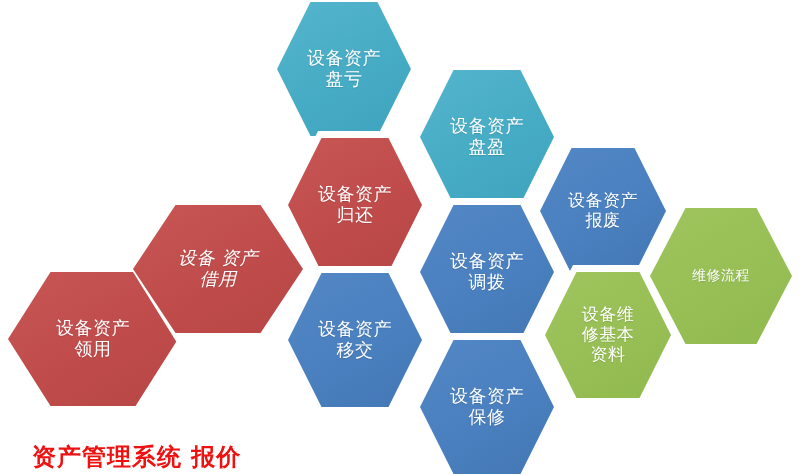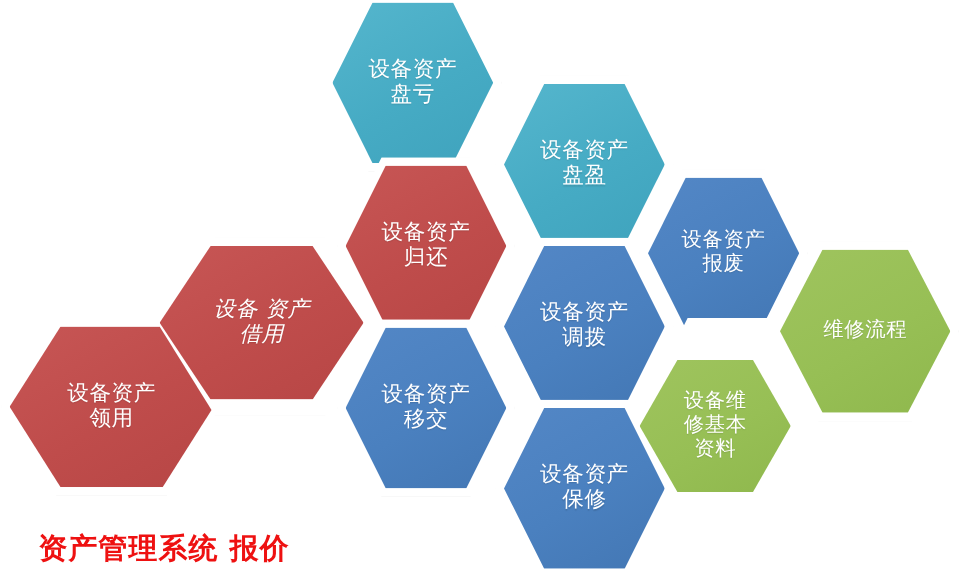--- a/index.html
+++ b/index.html
@@ -111,24 +111,24 @@
       <div class="hex c-blue" style="left: 420px; top: 340px; width: 134px; height: 134px; z-index: 18;">
         <div class="hex-label" style="font-size: 18px;">设备资产
 保修</div>
       </div>
       <div class="hex-shadow" style="left: 533px; top: 141px; width: 140px; height: 140px; z-index: 18;"></div>
       <div class="hex c-blue" style="left: 540px; top: 148px; width: 126px; height: 126px; z-index: 19;">
         <div class="hex-label" style="font-size: 17px;">设备资产
 报废</div>
       </div>
       <div class="hex-shadow" style="left: 538px; top: 265px; width: 140px; height: 140px; z-index: 19;"></div>
-      <div class="hex c-green" style="left: 533px; top: 272px; width: 126px; height: 110px; z-index: 20; margin-top: 28px;">
+      <div class="hex c-green" style="left: 545px; top: 272px; width: 126px; height: 126px; z-index: 20;">
         <div class="hex-label" style="font-size: 17px;">设备维
 修基本
 资料</div>
       </div>
       <div class="hex-shadow" style="left: 643px; top: 201px; width: 156px; height: 150px; z-index: 20;"></div>
       <div class="hex c-green" style="left: 650px; top: 208px; width: 142px; height: 136px; z-index: 21;">
-        <div class="hex-label" style="font-size: 17px;">维修流程</div>
+        <div class="hex-label" style="font-size: 14px; font-family: Liberation Mono, monospace;">维修流程</div>
       </div>
     </div>
   <div id="caption" style="color: rgb(238, 17, 17);">资产管理系统 报价</div>
 </div>
 
 </body></html>

